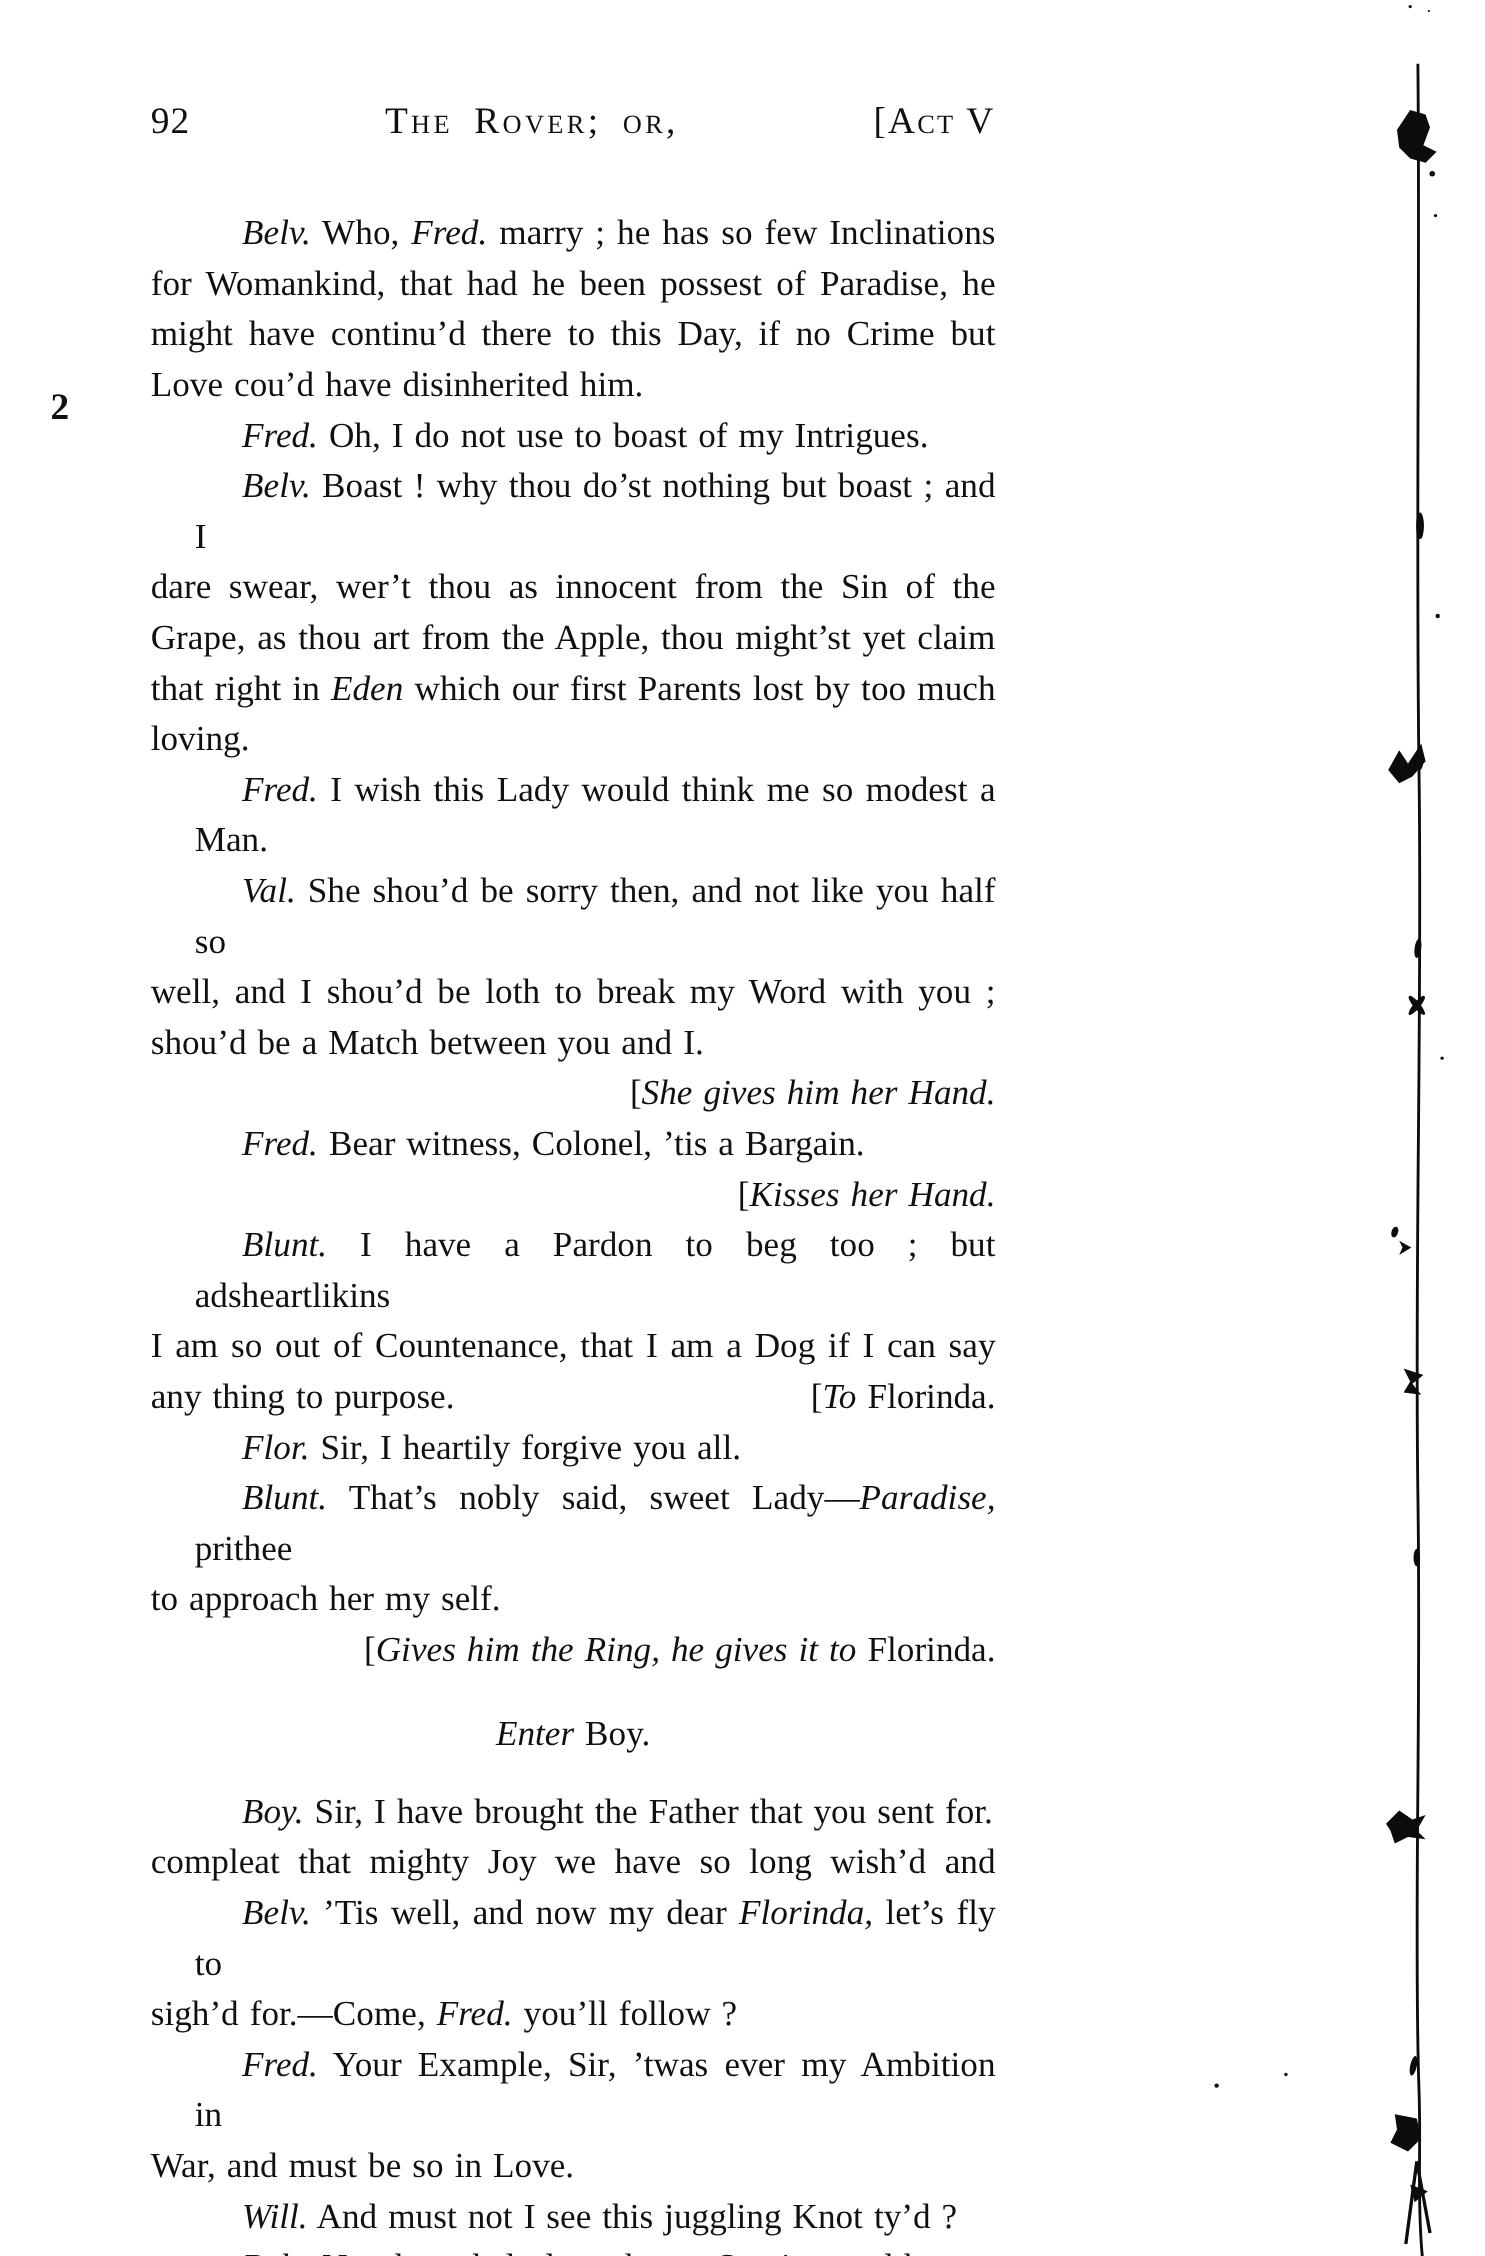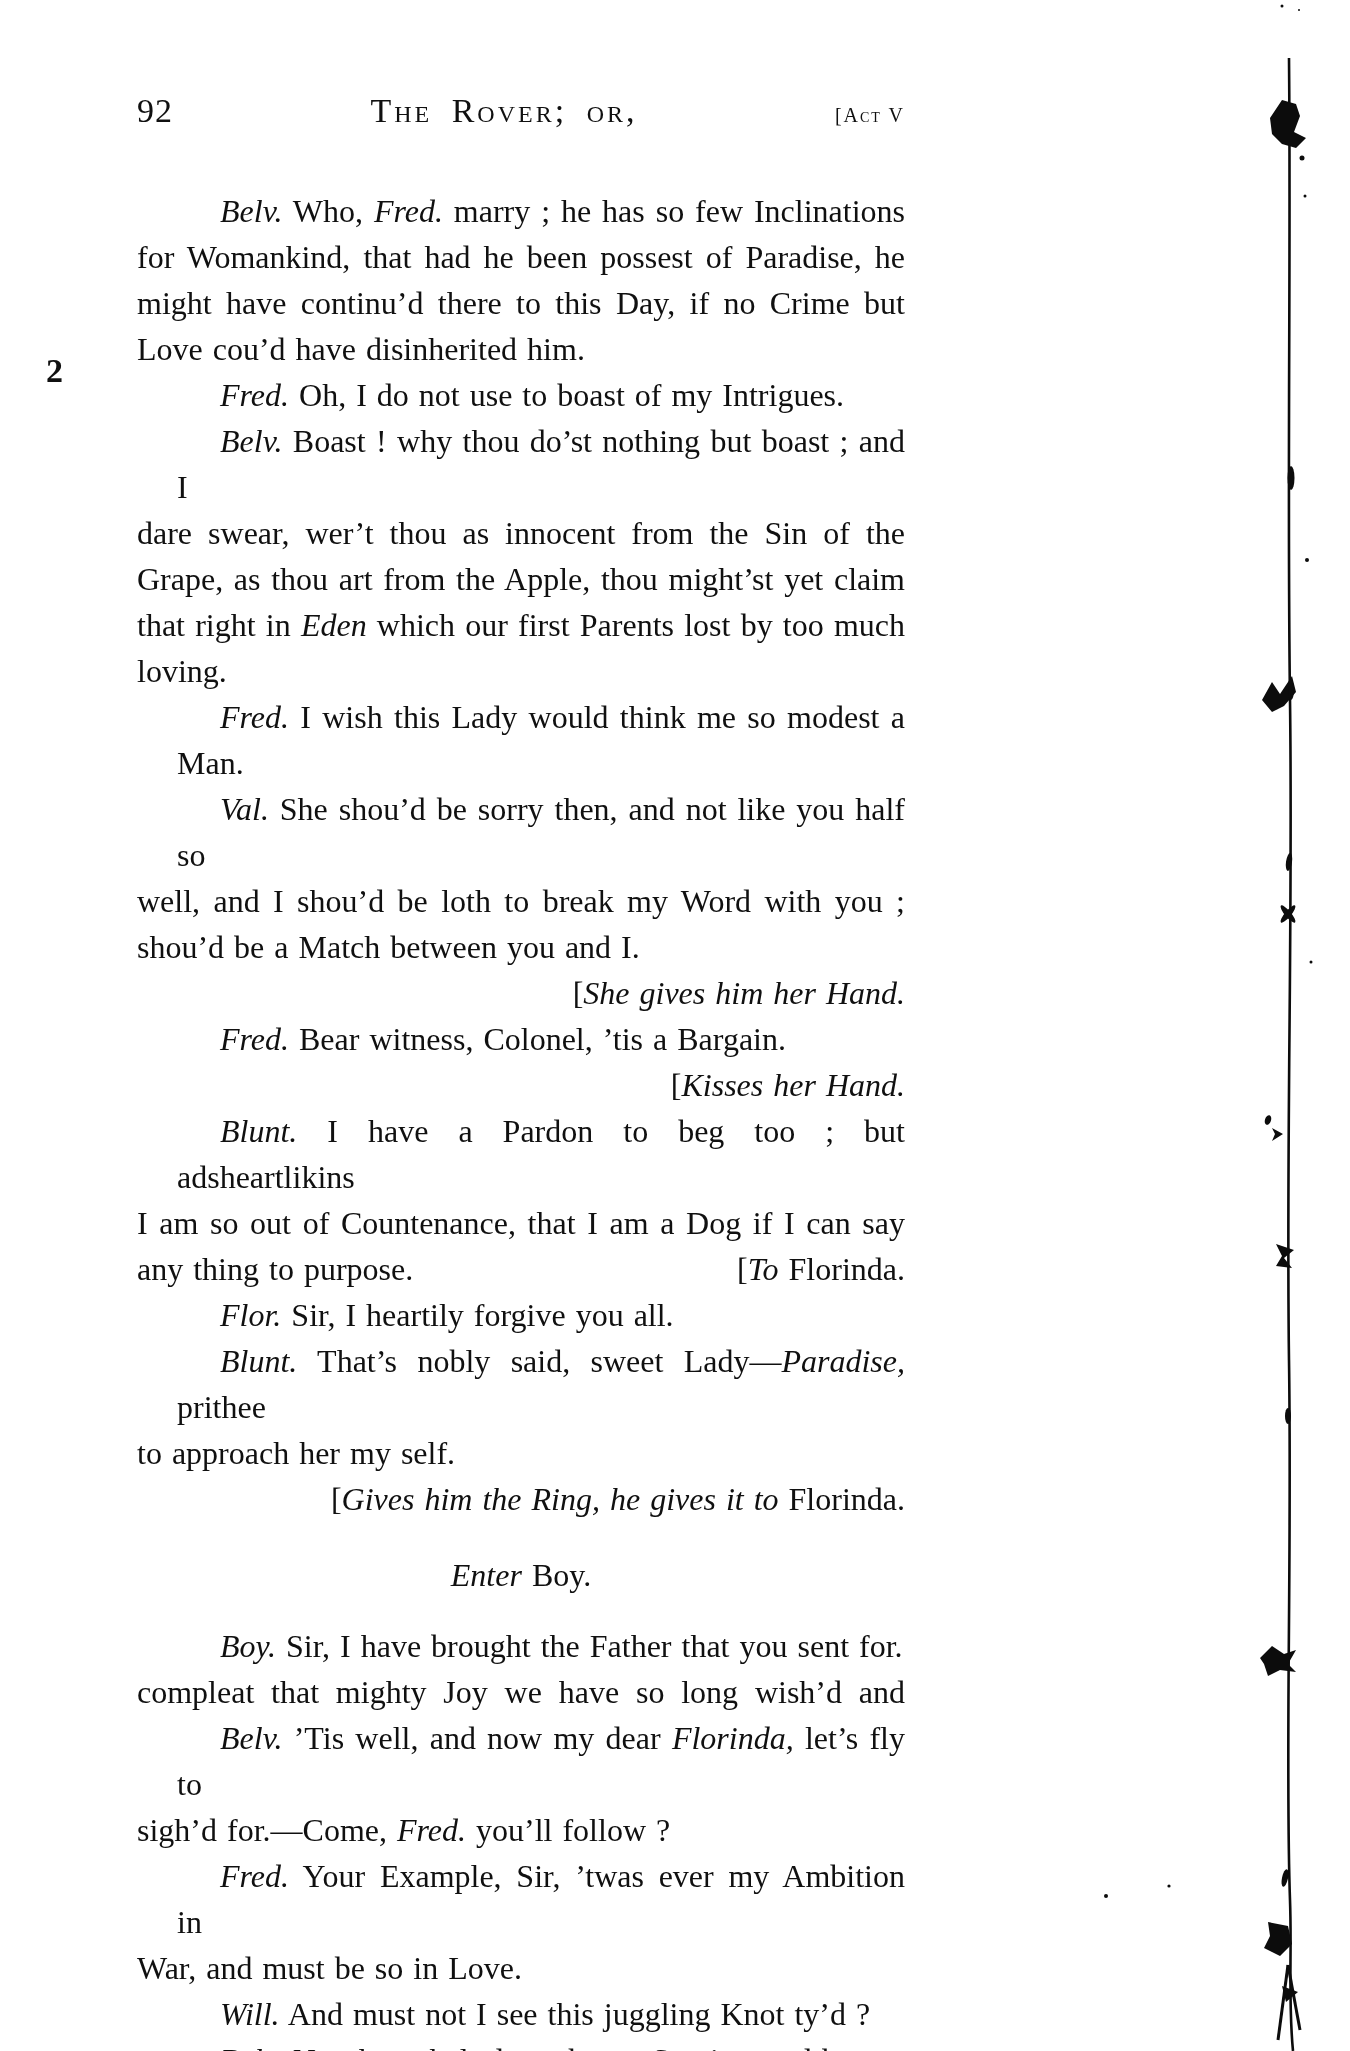--- a/index.html
+++ b/index.html
@@ -2,21 +2,21 @@
 <html><head>
 <meta charset="utf-8">
 <style>
   html,body{margin:0;padding:0;}
   body{background:#444;font-family:"Liberation Serif","DejaVu Serif",serif;}
   .sheet{position:relative;width:1350px;height:2051px;background:#ffffff;overflow:hidden;color:#101010;}
   .text-block{position:absolute;left:137px;top:92px;width:768px;}
   .header{display:flex;justify-content:space-between;align-items:baseline;margin-bottom:58px;}
   .pagenum{font-size:34px;letter-spacing:1px;}
   .title{font-variant:small-caps;font-size:34px;letter-spacing:3px;word-spacing:8px;}
-  .act{font-variant:small-caps;font-size:20px;letter-spacing:2px;}
+  .act{font-variant:small-caps;font-size:34px;letter-spacing:2px;}
   .line{min-height:46px;line-height:46px;font-size:32px;word-spacing:2px;}
   .it{font-style:italic;}
   .j{text-align:justify;text-align-last:justify;}
   .ind{text-indent:43px;margin-left:40px;}
   .right{text-align:right;}
   .heading{text-align:center;margin-top:30px;margin-bottom:25px;}
   .split{display:flex;justify-content:space-between;}
   .split > span{white-space:nowrap;}
   .margin-note{position:absolute;left:46px;top:352px;font-size:34px;font-weight:700;}
   .binding{position:absolute;left:0;top:0;pointer-events:none;}

